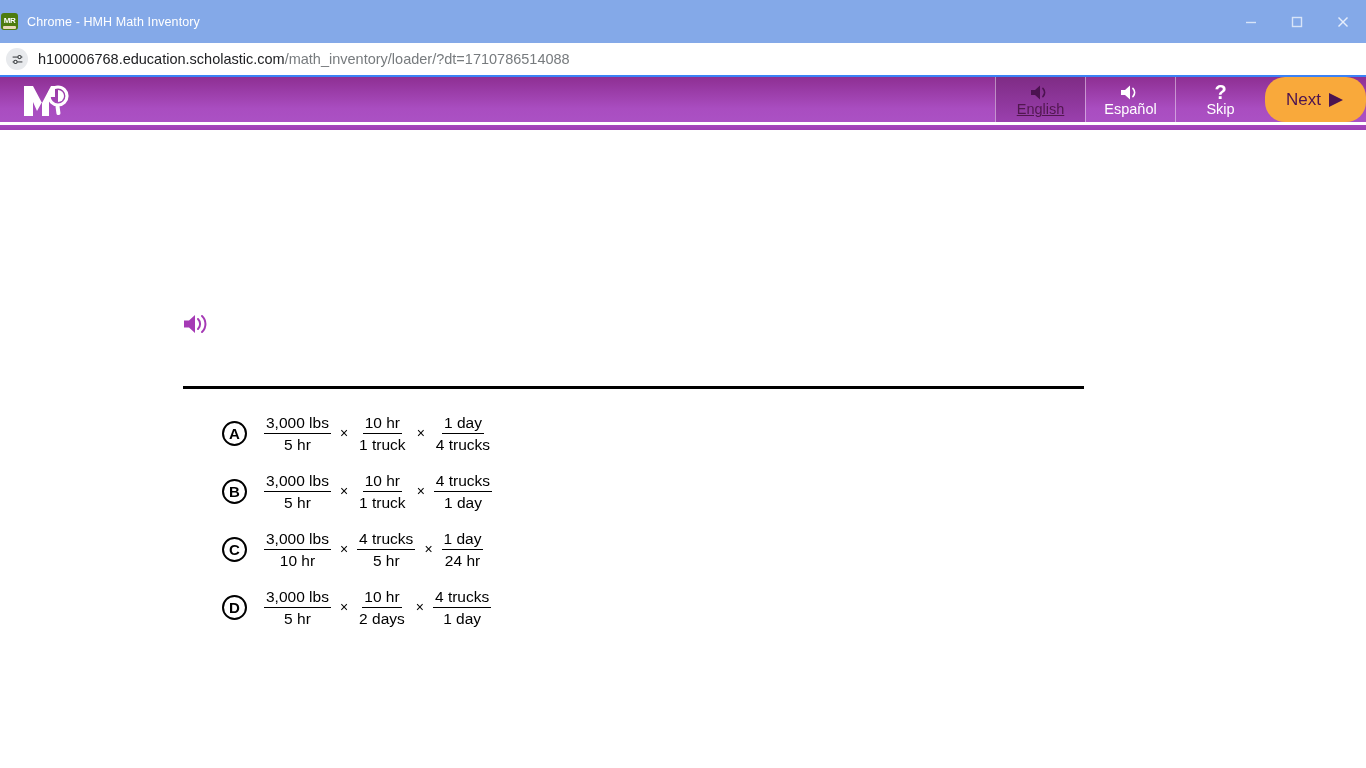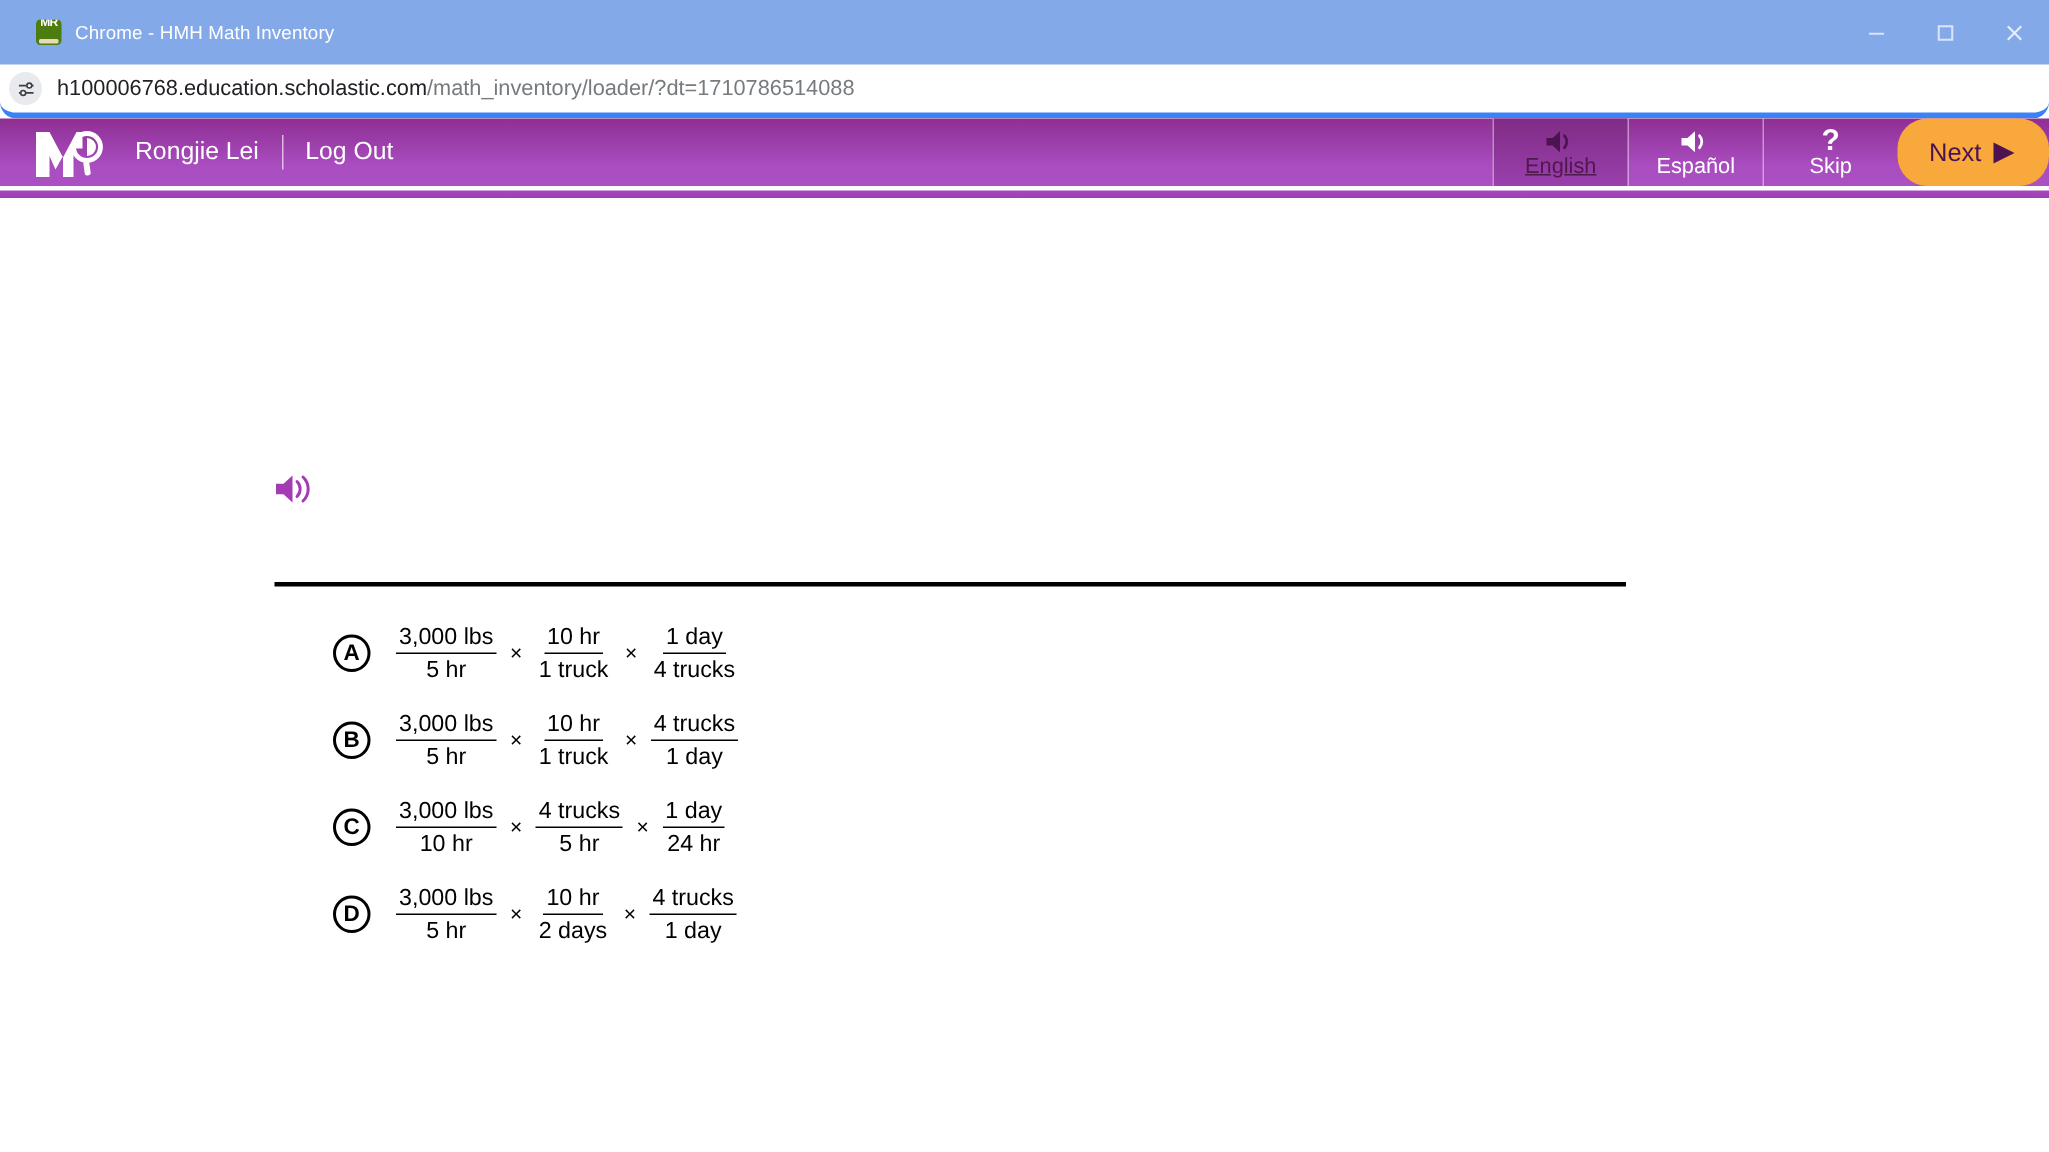--- a/index.html
+++ b/index.html
@@ -19,27 +19,28 @@
   .titlebar {
     height: 43px;
     background: #84a9e8;
     display: flex;
     align-items: center;
     position: relative;
   }
   .favicon {
     width: 17px;
     height: 17px;
-    margin-left: 24px;
+    margin-left: 1px;
     border-radius: 3px;
     background: #4d7c0f;
     position: relative;
     flex: none;
     overflow: hidden;
     display: flex;
+    align-items: center;
     justify-content: center;
   }
   .favicon .fav-txt {
     font-size: 8px;
     font-weight: bold;
     color: #ffffff;
     letter-spacing: -0.5px;
     line-height: 1;
     margin-top: -2px;
   }
@@ -75,22 +76,21 @@
     justify-content: center;
   }
   .win-btn svg { display:block; }
 
   
   .urlbar {
     height: 32px;
     background: #ffffff;
     display: flex;
     align-items: center;
-    border-bottom: 4px solid #3b82f6;
-    border-radius: 11px;
+    border-bottom: 2px solid #3b82f6;
   }
   .url-icon {
     width: 22px;
     height: 22px;
     margin-left: 6px;
     border-radius: 50%;
     background: #e8eaed;
     display: flex;
     align-items: center;
     justify-content: center;
@@ -358,25 +358,20 @@
 
     <div class="logo-box">
       <svg width="52" height="34" viewBox="0 0 52 34">
         <path d="M2 33 L2 3 L11 3 L20 20 L29 3 L33 3 L33 14 L27 14 L27 33 L20 33 L20 19 L15 28 L11 19 L11 33 Z" fill="#ffffff"></path>
         <circle cx="36" cy="13" r="9" fill="none" stroke="#ffffff" stroke-width="3.2"></circle>
         <path d="M36 7 a6 6 0 0 1 0 12 Z" fill="#ffffff"></path>
         <rect x="34" y="22" width="4" height="10" rx="1.6" fill="#ffffff" transform="rotate(-8 36 27)"></rect>
       </svg>
     </div>
 
-    <div class="user-area">
-      <span class="user-name">Rongjie Lei</span>
-      <span class="user-sep"></span>
-      <span class="logout-link">Log Out</span>
-    </div>
 
     <div class="header-spacer"></div>
 
     <div class="hdr-btn active">
       <span class="ic">
         <svg width="22" height="17" viewBox="0 0 22 17">
           <path d="M1 6 L5 6 L10 1.5 L10 15.5 L5 11 L1 11 Z" fill="#4c1350"></path>
           <path d="M13 4.5 a6 6 0 0 1 0 8" fill="none" stroke="#4c1350" stroke-width="1.8" stroke-linecap="round"></path>
         </svg>
       </span>

